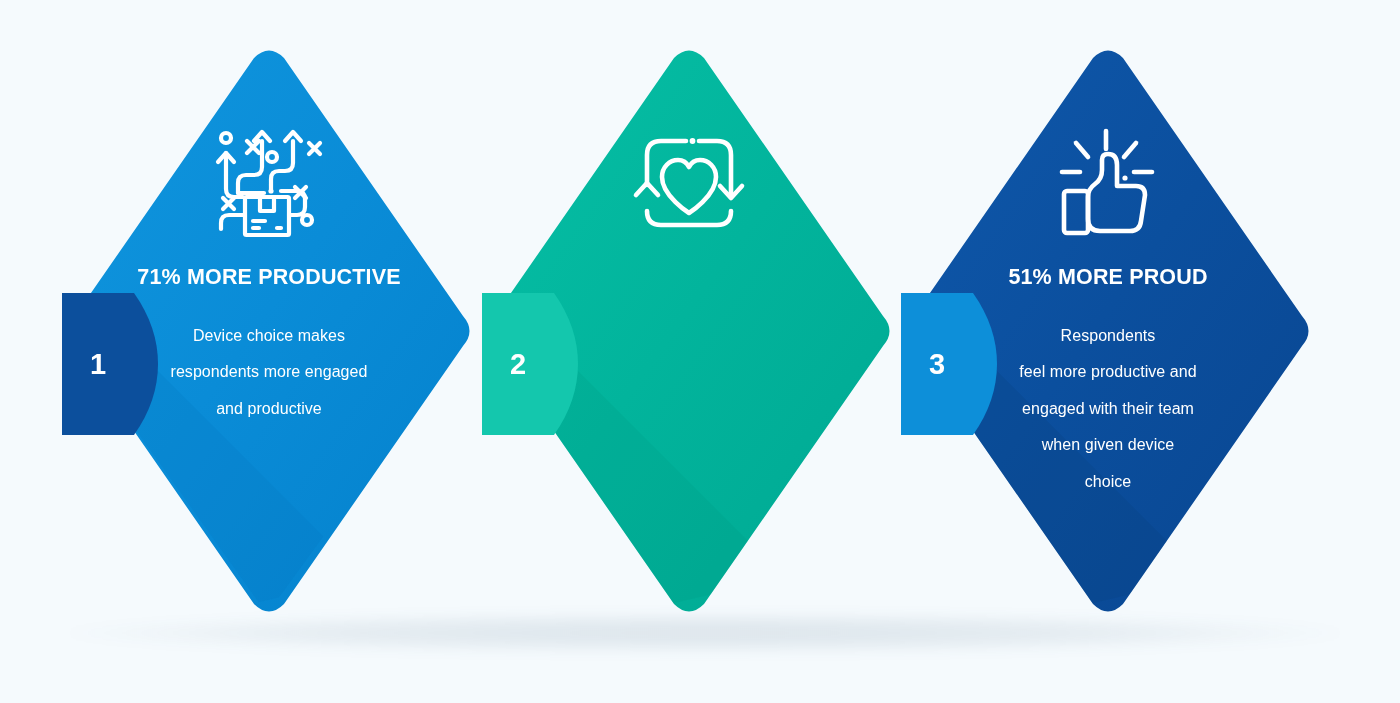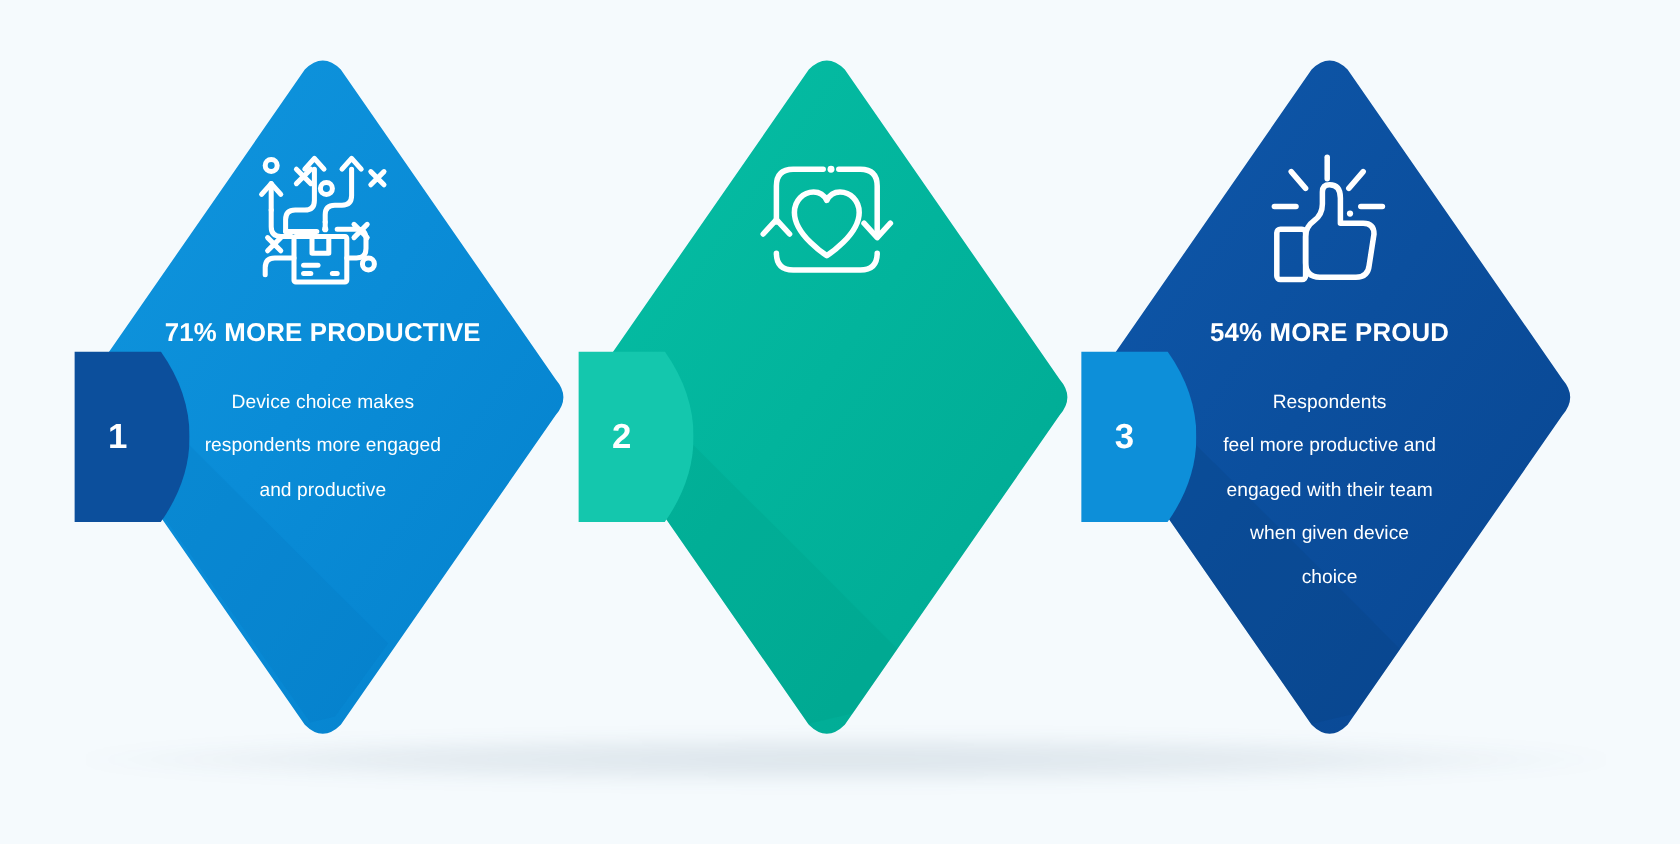--- a/index.html
+++ b/index.html
@@ -292,21 +292,21 @@
 
         <path d="M40 70 Q40 62 47 57 Q54 52 54 43 L54 33 Q54 27 60 27 Q69 27 69 38 L69 59 L88 59 Q97 59 97 68 L93 94 Q92 104 82 104 L52 104 Q40 104 40 92 Z"></path>
 
         <rect x="16" y="64" width="24" height="42" rx="3"></rect>
 
         <circle cx="77" cy="51" r="2.6" fill="#ffffff" stroke="none"></circle>
       </svg>
     </div>
 
     <div class="card-text">
-      <div class="card-heading">54% MORE PROUD</div>
+      <div class="card-heading">51% MORE PROUD</div>
       <div class="card-body">Respondents<br>feel more productive and<br>engaged with their team<br>when given device<br>choice</div>
     </div>
 
     <div class="badge">
       <svg viewBox="0 0 96 142" xmlns="http://www.w3.org/2000/svg">
         <path d="M0 0 L72 0 Q96 34 96 71 Q96 108 72 142 L0 142 Z" fill="#0d8fd9"></path>
       </svg>
       <div class="badge-num">3</div>
     </div>
   </div>

